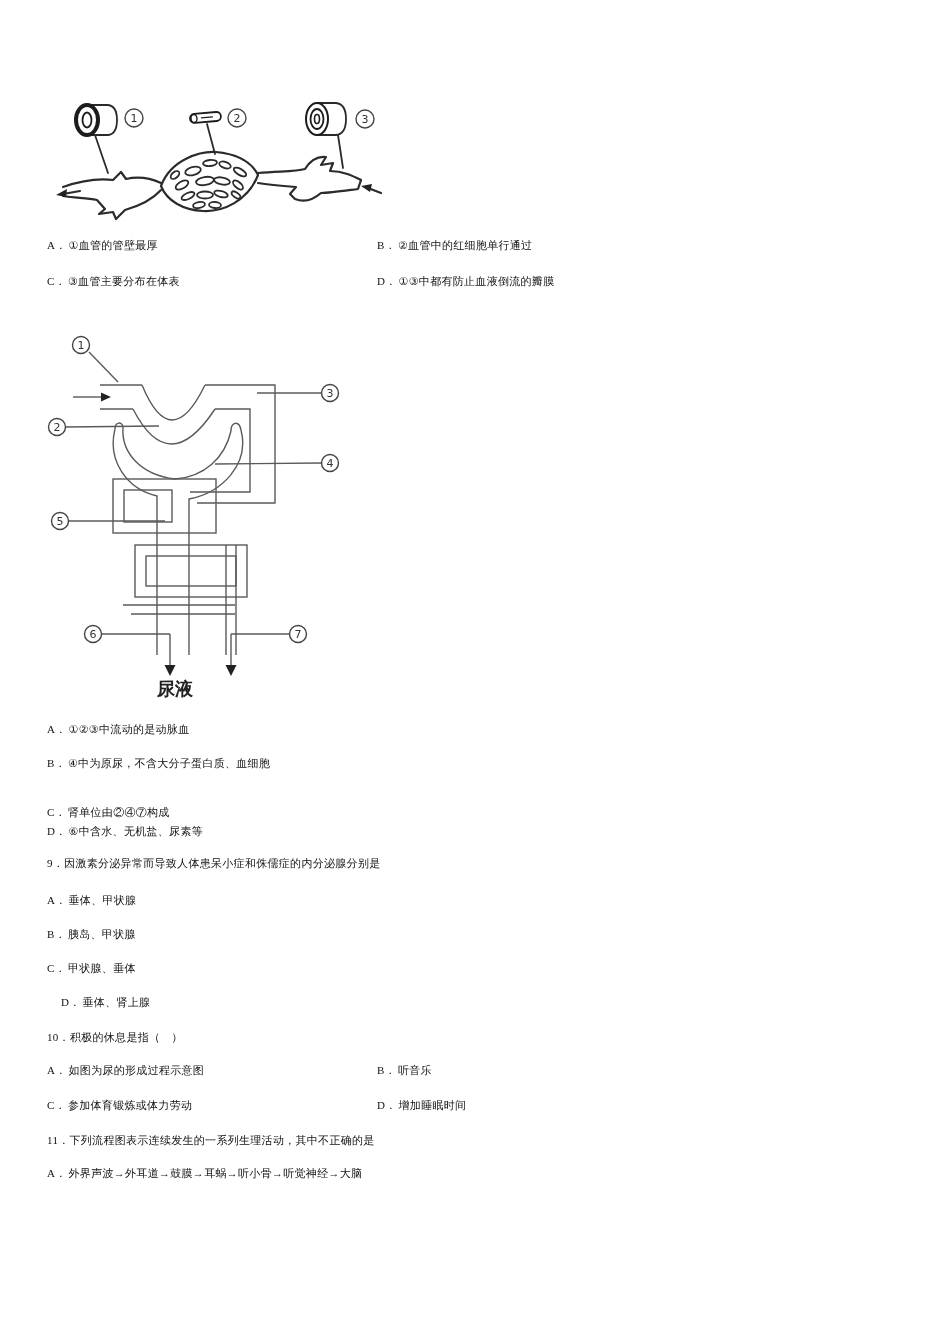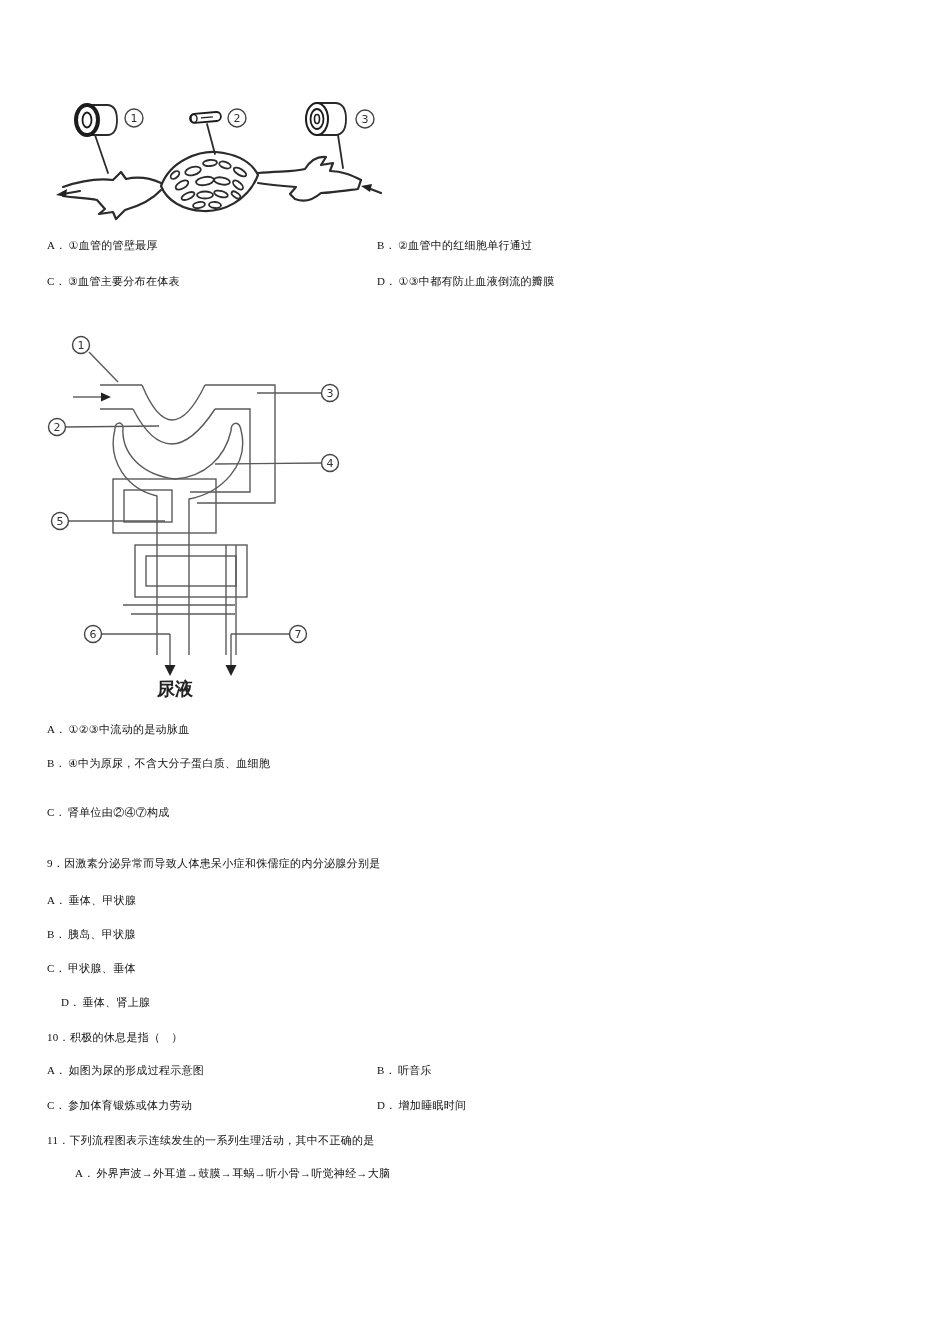--- a/index.html
+++ b/index.html
@@ -191,29 +191,30 @@
     <g>
       <circle class="lblc" cx="253" cy="301" r="8.5"></circle>
       <text class="num" x="253" y="305" text-anchor="middle">7</text>
     </g>
     <text class="cn" x="112" y="362">尿液</text>
   </svg>
 
   <div class="t" style="left:47px;top:718px;"><span class="lbl">A．</span><span>①②③中流动的是动脉血</span></div>
   <div class="t" style="left:47px;top:752px;"><span class="lbl">B．</span><span>④中为原尿，不含大分子蛋白质、血细胞</span></div>
   <div class="t" style="left:47px;top:786px;margin-top:15px;"><span class="lbl">C．</span><span>肾单位由②④⑦构成</span></div>
+  <div class="t" style="left:47px;top:820px;"><span class="lbl">D．</span><span>⑥中含水、无机盐、尿素等</span></div>
 
   <div class="t" style="left:47px;top:852px;">9．因激素分泌异常而导致人体患呆小症和侏儒症的内分泌腺分别是</div>
   <div class="t" style="left:47px;top:889px;"><span class="lbl">A．</span><span>垂体、甲状腺</span></div>
   <div class="t" style="left:47px;top:923px;"><span class="lbl">B．</span><span>胰岛、甲状腺</span></div>
   <div class="t" style="left:47px;top:957px;"><span class="lbl">C．</span><span>甲状腺、垂体</span></div>
   <div class="t" style="left:61px;top:991px;"><span class="lbl">D．</span><span>垂体、肾上腺</span></div>
 
   <div class="t" style="left:47px;top:1026px;">10．积极的休息是指（　）</div>
   <div class="t" style="left:47px;top:1059px;"><span class="lbl">A．</span><span>如图为尿的形成过程示意图</span></div>
   <div class="t" style="left:377px;top:1059px;"><span class="lbl">B．</span><span>听音乐</span></div>
   <div class="t" style="left:47px;top:1094px;"><span class="lbl">C．</span><span>参加体育锻炼或体力劳动</span></div>
   <div class="t" style="left:377px;top:1094px;"><span class="lbl">D．</span><span>增加睡眠时间</span></div>
 
   <div class="t" style="left:47px;top:1129px;">11．下列流程图表示连续发生的一系列生理活动，其中不正确的是</div>
-  <div class="t" style="left:47px;top:1162px;margin-left:28px;"><span class="lbl">A．</span><span>外界声波→外耳道→鼓膜→耳蜗→听小骨→听觉神经→大脑</span></div>
+  <div class="t" style="left:47px;top:1162px;"><span class="lbl">A．</span><span>外界声波→外耳道→鼓膜→耳蜗→听小骨→听觉神经→大脑</span></div>
 
 </div>
 
 </body></html>

